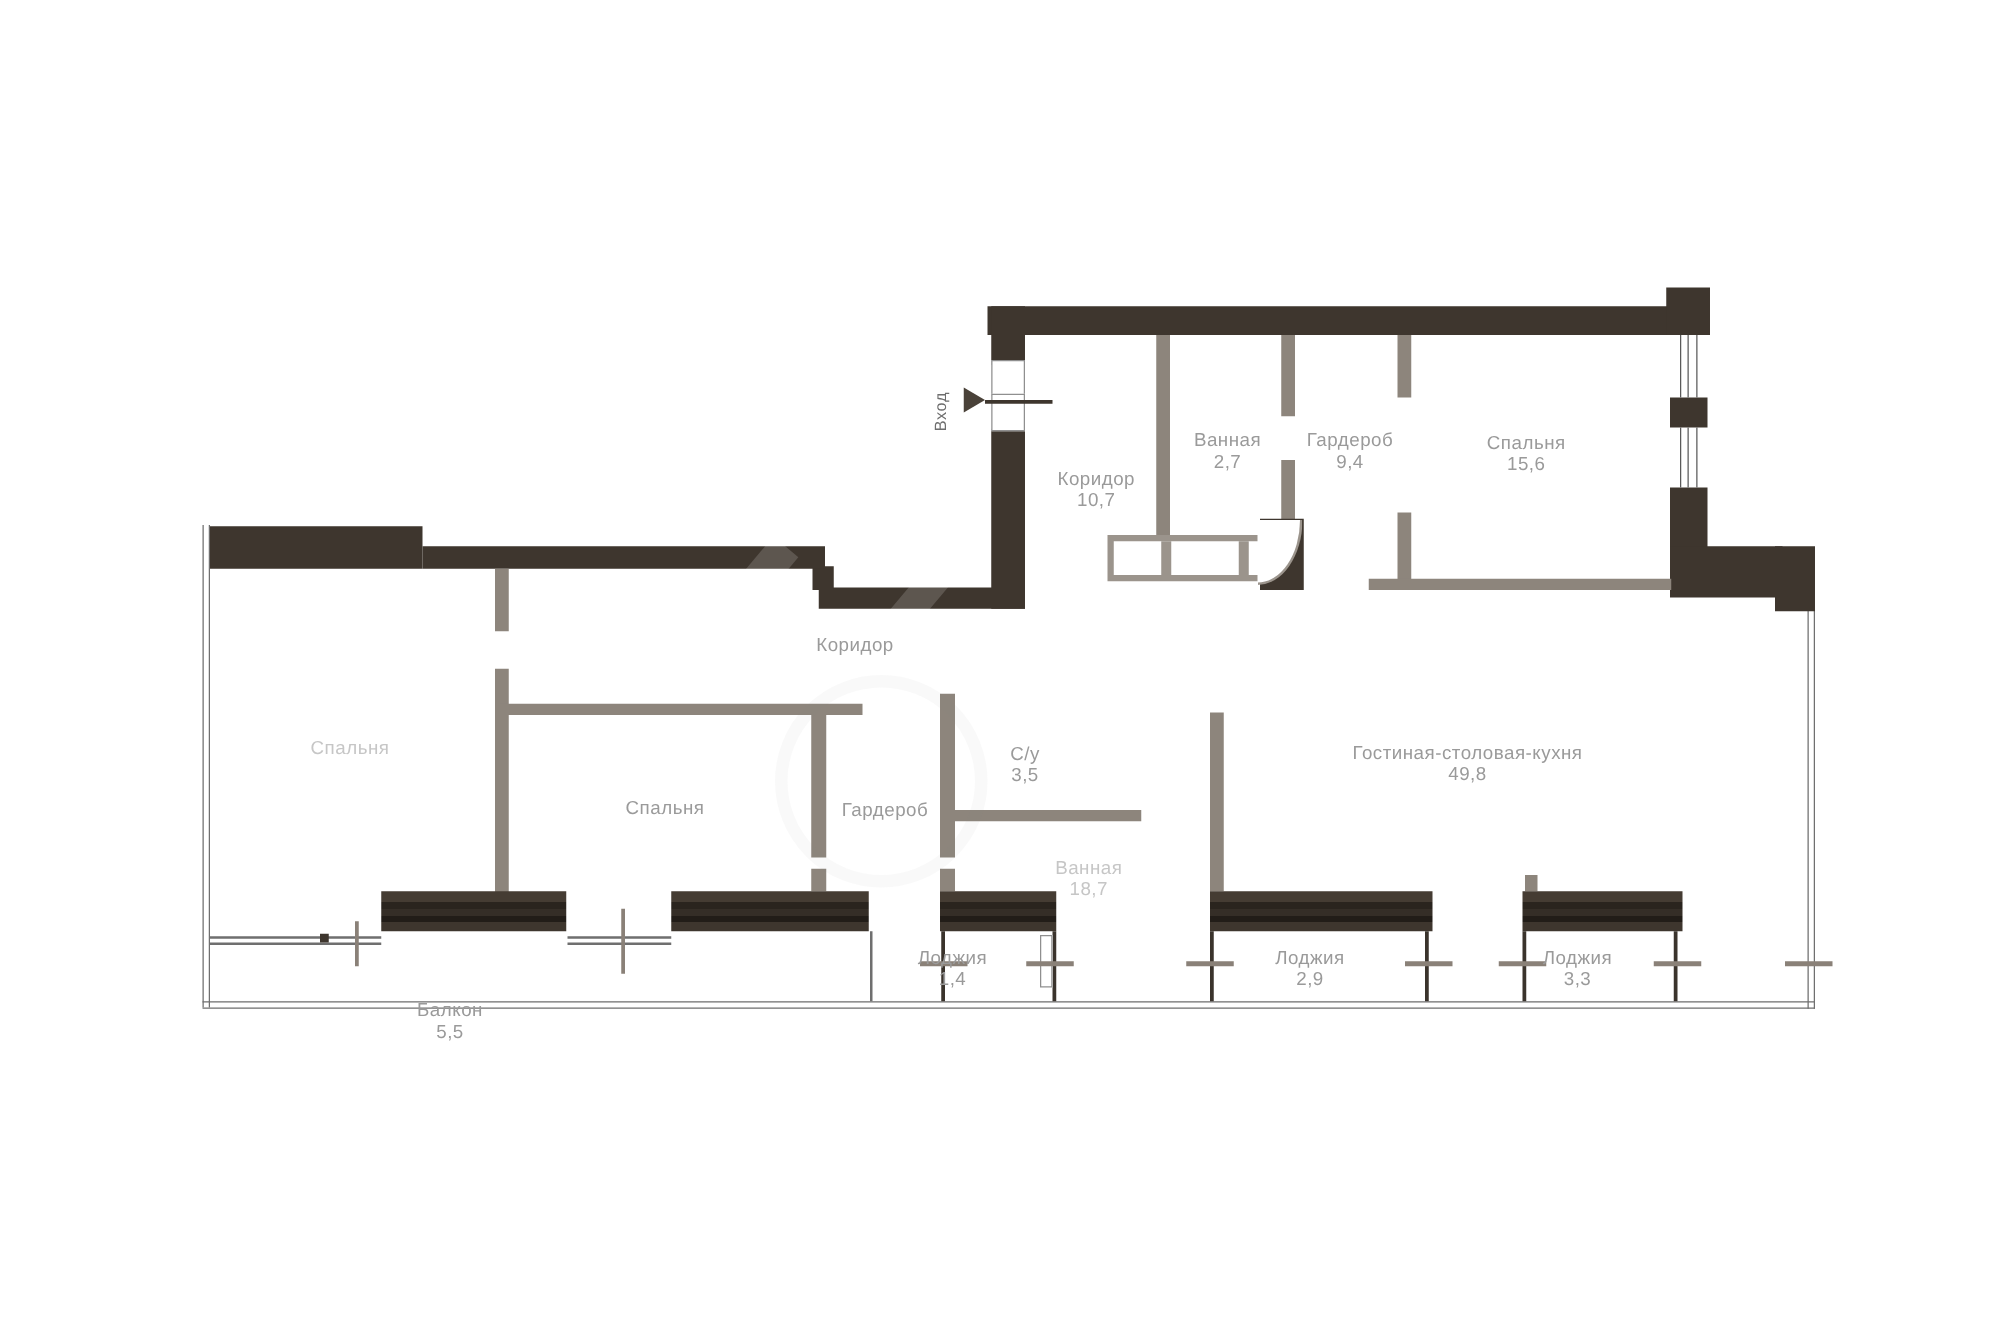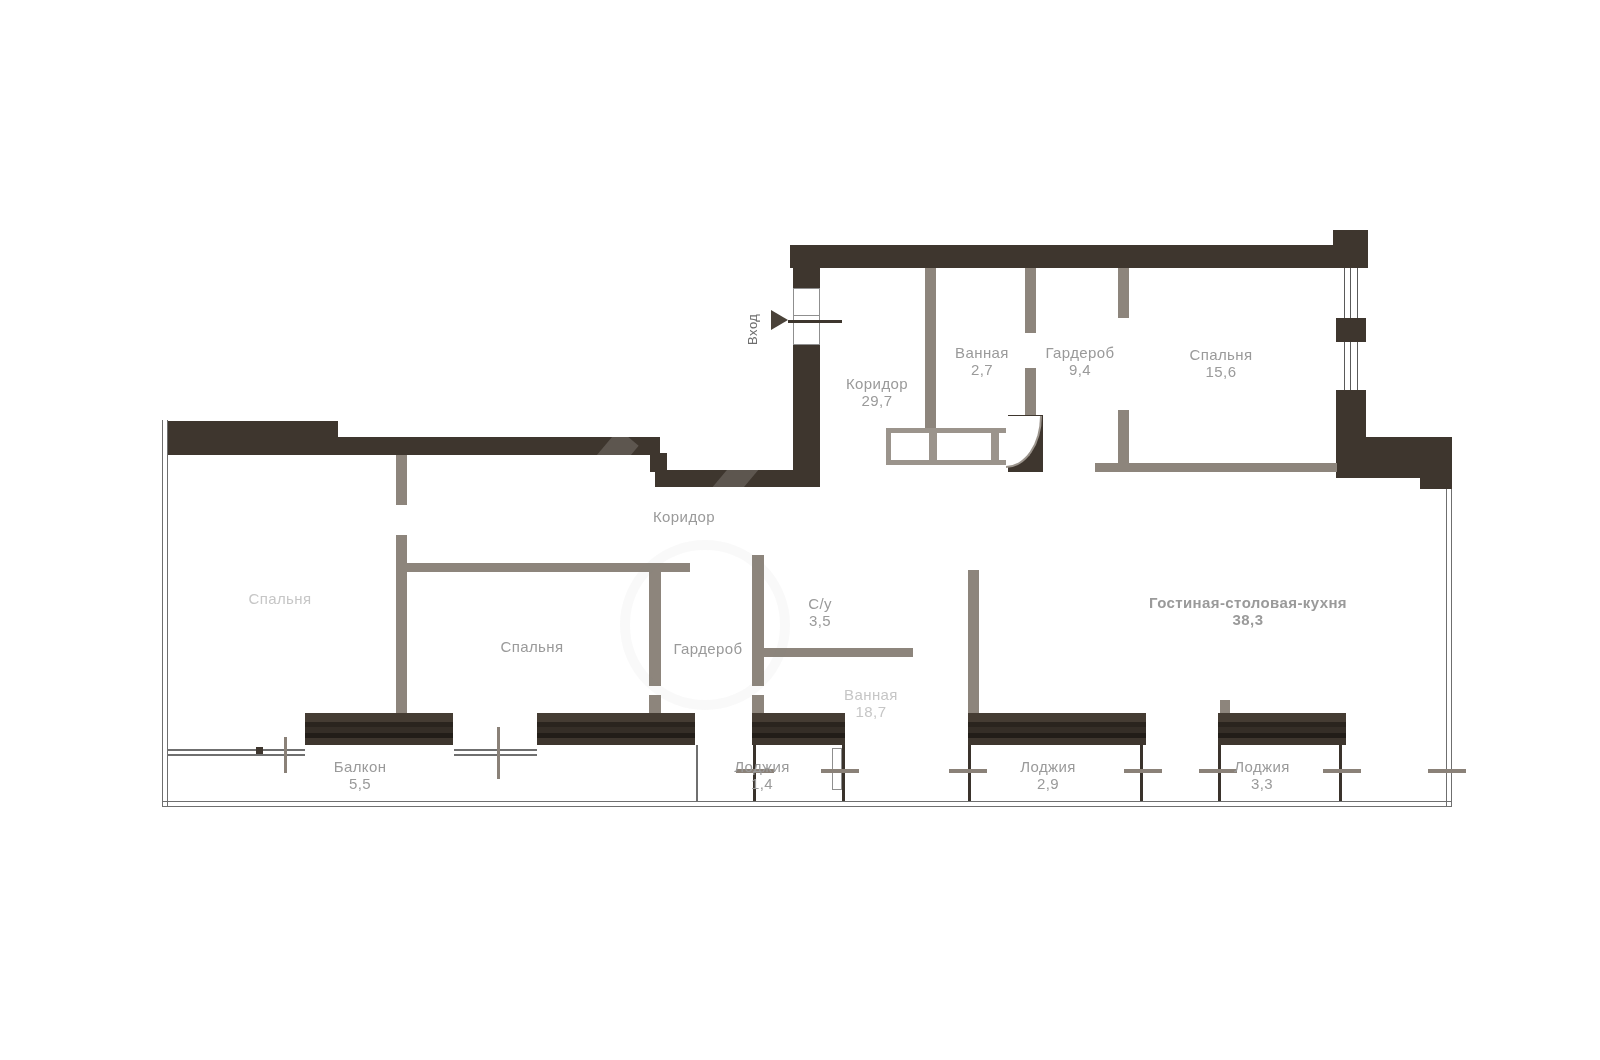--- a/index.html
+++ b/index.html
@@ -120,21 +120,21 @@
   <div class="tick" style="left:1199px;top:769px;width:38px;height:4px;"></div>
   <div class="tick" style="left:1323px;top:769px;width:38px;height:4px;"></div>
   <div class="tick" style="left:1428px;top:769px;width:38px;height:4px;"></div>
 
   <div class="wm" style="left:590px;top:428px;width:26px;height:80px;"></div>
   <div class="wm" style="left:718px;top:455px;width:24px;height:60px;"></div>
   <div class="wmc" style="left:620px;top:540px;width:150px;height:150px;"></div>
 
   <div class="lbl" style="left:877px;top:375px;">
     <span class="nm">Коридор</span>
-    <span class="vl">29,7</span>
+    <span class="vl">10,7</span>
   </div>
   <div class="lbl" style="left:982px;top:344px;">
     <span class="nm">Ванная</span>
     <span class="vl">2,7</span>
   </div>
   <div class="lbl" style="left:1080px;top:344px;">
     <span class="nm">Гардероб</span>
     <span class="vl">9,4</span>
   </div>
   <div class="lbl" style="left:1221px;top:346px;">
@@ -154,25 +154,25 @@
     <span class="nm">Гардероб</span>
   </div>
   <div class="lbl" style="left:820px;top:595px;">
     <span class="nm">С/у</span>
     <span class="vl">3,5</span>
   </div>
   <div class="lbl faded" style="left:871px;top:686px;">
     <span class="nm">Ванная</span>
     <span class="vl">18,7</span>
   </div>
-  <div class="lbl" style="left:1248px;top:594px;font-weight:bold;">
+  <div class="lbl" style="left:1174px;top:594px;">
     <span class="nm">Гостиная-столовая-кухня</span>
-    <span class="vl">38,3</span>
+    <span class="vl">49,8</span>
   </div>
-  <div class="lbl" style="left:360px;top:758px;">
+  <div class="lbl" style="left:360px;top:800px;">
     <span class="nm">Балкон</span>
     <span class="vl">5,5</span>
   </div>
   <div class="lbl" style="left:762px;top:758px;">
     <span class="nm">Лоджия</span>
     <span class="vl">1,4</span>
   </div>
   <div class="lbl" style="left:1048px;top:758px;">
     <span class="nm">Лоджия</span>
     <span class="vl">2,9</span>

